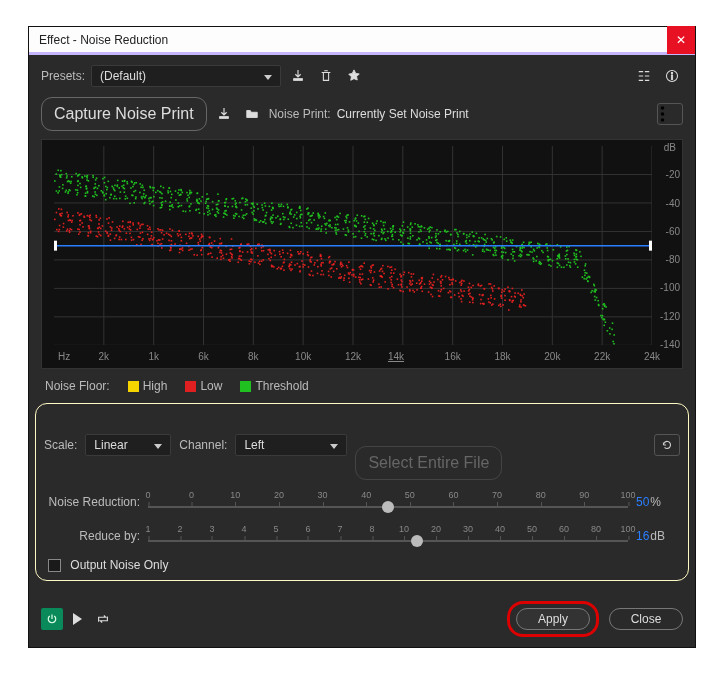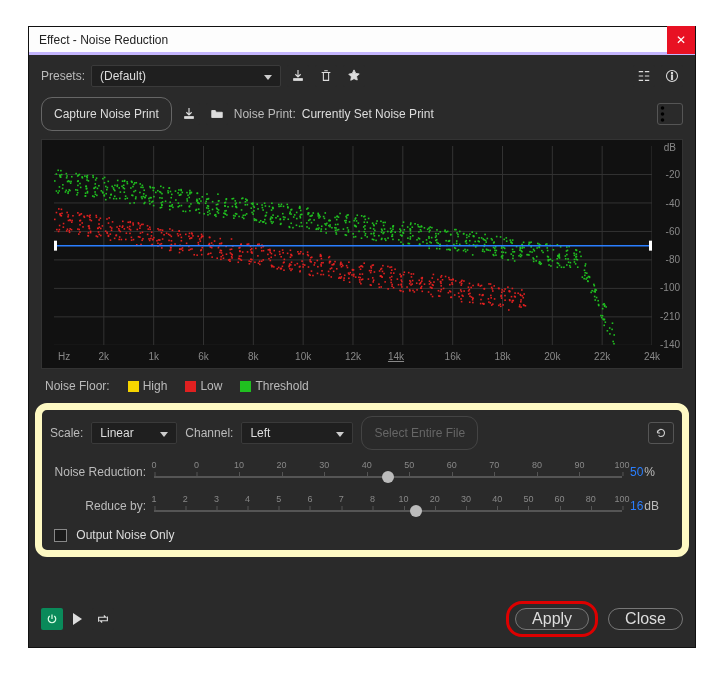--- a/index.html
+++ b/index.html
@@ -13,58 +13,58 @@
   .row { display: flex; align-items: center; gap: 6px; }
   .row.presets { margin-bottom: 10px; }
   .label { color: #bbb; font-size: 12px; }
   .combo { position: relative; background: #1f1f1f; border: 1px solid #3a3a3a; height: 22px; border-radius: 2px; display: flex; align-items: center; padding: 0 20px 0 8px; color: #ddd; font-size: 12px; }
   .combo::after { content: ""; position: absolute; right: 8px; top: 9px; width: 0; height: 0; border-left: 4px solid transparent; border-right: 4px solid transparent; border-top: 5px solid #ccc; }
   .icon-btn { width: 22px; height: 22px; background: #2a2a2a; display: flex; align-items: center; justify-content: center; border-radius: 2px; color: #ddd; }
   .icon-btn svg { width: 14px; height: 14px; fill: currentColor; stroke: currentColor; }
   .spacer { flex: 1; }
 
   .capture-row { margin-bottom: 8px; }
-  .pill-btn { height: 22px; border: 1px solid #666; border-radius: 11px; padding: 16px 12px; display: flex; align-items: center; color: #ddd; background: transparent; font-size: 12px; }
-  .pill-btn.disabled { color: #666; border-color: #444; }
+  .pill-btn { height: 22px; border: 1px solid #666; border-radius: 11px; padding: 16px 12px; display: flex; align-items: center; color: #ddd; background: transparent; font-size: 16px; }
+  .pill-btn.disabled { color: #666; border-color: #444; margin-top: 36px; }
   .mini-btn { width: 26px; height: 22px; border: 1px solid #555; border-radius: 3px; display: flex; align-items: center; justify-content: center; color: #ccc; }
 
   .chart-wrap { position: relative; background: #111; border: 1px solid #333; height: 230px; margin-bottom: 4px; }
   .chart { position: absolute; left: 12px; top: 6px; right: 30px; bottom: 24px; }
   .chart-grid line { stroke: #333; stroke-width: 1; }
   .y-label { position: absolute; right: 2px; font-size: 10px; color: #888; transform: translateY(-50%); text-align: right; }
   .x-label { position: absolute; bottom: 6px; font-size: 10px; color: #888; transform: translateX(-50%); }
   .hz-label { position: absolute; bottom: 6px; left: 16px; font-size: 10px; color: #888; }
   .db-label { position: absolute; top: 2px; right: 6px; font-size: 10px; color: #888; }
   .thresh-line { stroke: #2a7fff; stroke-width: 1.5; }
   .handle { fill: #fff; }
 
   .legend { display: flex; gap: 18px; align-items: center; padding: 6px 4px 10px 4px; font-size: 12px; color: #bbb; }
   .swatch { width: 11px; height: 11px; display: inline-block; margin-right: 4px; vertical-align: middle; }
 
-  .big-outline { border: 7px solid #fef9c3; border-radius: 12px; padding: 6px 8px 4px 8px; margin: 0 -6px; }
+  .big-outline { border: 1px solid #fef9c3; border-radius: 12px; padding: 6px 8px 4px 8px; margin: 0 -6px; }
   .topline { display: flex; align-items: center; gap: 8px; margin-bottom: 10px; }
   .slider-row { display: flex; align-items: center; gap: 8px; margin-bottom: 10px; }
   .slider-label { width: 96px; text-align: right; color: #bbb; }
   .slider-track { flex: 1; position: relative; height: 24px; }
   .track-bg { position: absolute; left: 0; right: 0; top: 16px; height: 2px; background: #555; }
   .slider-knob { position: absolute; top: 11px; width: 12px; height: 12px; background: #bbb; border-radius: 50%; transform: translateX(-50%); }
   .tick { position: absolute; top: 0; font-size: 9px; color: #888; transform: translateX(-50%); }
   .tick::after { content: ""; position: absolute; left: 50%; top: 12px; width: 1px; height: 4px; background: #555; }
   .value-cell { width: 44px; text-align: left; }
   .value-num { color: #2a7fff; font-size: 12px; }
   .value-unit { color: #bbb; font-size: 12px; margin-left: 1px; }
   .checkbox { width: 13px; height: 13px; border: 1px solid #888; background: #1a1a1a; display: inline-block; margin-right: 6px; vertical-align: middle; }
   .advanced-row { border-top: 1px solid #3a3a3a; margin-top: 6px; padding: 6px 0 2px 2px; display: flex; align-items: center; gap: 6px; color: #ccc; }
   .chev { width: 0; height: 0; border-top: 4px solid transparent; border-bottom: 4px solid transparent; border-left: 5px solid #bbb; }
 
   .footer { position: absolute; left: 12px; right: 12px; bottom: 10px; display: flex; align-items: center; gap: 10px; }
   .power { width: 22px; height: 22px; background: #0a8a5a; border-radius: 2px; display: flex; align-items: center; justify-content: center; color: #dfffe8; }
   .play { width: 0; height: 0; border-top: 6px solid transparent; border-bottom: 6px solid transparent; border-left: 9px solid #ddd; }
   .apply-wrap { border: 3px solid #d00; border-radius: 16px; padding: 4px 6px; }
-  .wide-btn { height: 22px; min-width: 74px; border: 1px solid #777; border-radius: 11px; padding: 0 16px; display: flex; align-items: center; justify-content: center; color: #ddd; background: #333; font-size: 16px; }
+  .wide-btn { height: 22px; min-width: 74px; border: 1px solid #777; border-radius: 11px; padding: 0 16px; display: flex; align-items: center; justify-content: center; color: #ddd; background: #333; font-size: 12px; }
   .reset-btn { width: 26px; height: 22px; border: 1px solid #555; border-radius: 3px; display: flex; align-items: center; justify-content: center; color: #ccc; }
 </style>
 </head>
 <body>
 
 <div class="window">
 
   <div class="titlebar">
     <span class="titlebar-title">Effect - Noise Reduction</span>
     <div class="titlebar-close">✕</div>
@@ -1762,21 +1762,21 @@
         <rect class="handle" id="h-right" y="95" width="6" height="10" x="597"></rect>
       </svg>
       <span class="db-label">dB</span>
       <span class="hz-label">Hz</span>
       <div id="y-labels">
           <span class="y-label" style="top: 34.2857px;">-20</span>
           <span class="y-label" style="top: 62.5714px;">-40</span>
           <span class="y-label" style="top: 90.8571px;">-60</span>
           <span class="y-label" style="top: 119.143px;">-80</span>
           <span class="y-label" style="top: 147.429px;">-100</span>
-          <span class="y-label" style="top: 175.714px;">-210</span>
+          <span class="y-label" style="top: 175.714px;">-120</span>
           <span class="y-label" style="top: 204px;">-140</span>
         </div>
       <div id="x-labels">
           <span class="x-label" style="left: 61.8333px;">2k</span>
           <span class="x-label" style="left: 111.667px;">1k</span>
           <span class="x-label" style="left: 161.5px;">6k</span>
           <span class="x-label" style="left: 211.333px;">8k</span>
           <span class="x-label" style="left: 261.167px;">10k</span>
           <span class="x-label" style="left: 311px;">12k</span>
           <span class="x-label" style="left: 354px; text-decoration: underline;">14k</span>

